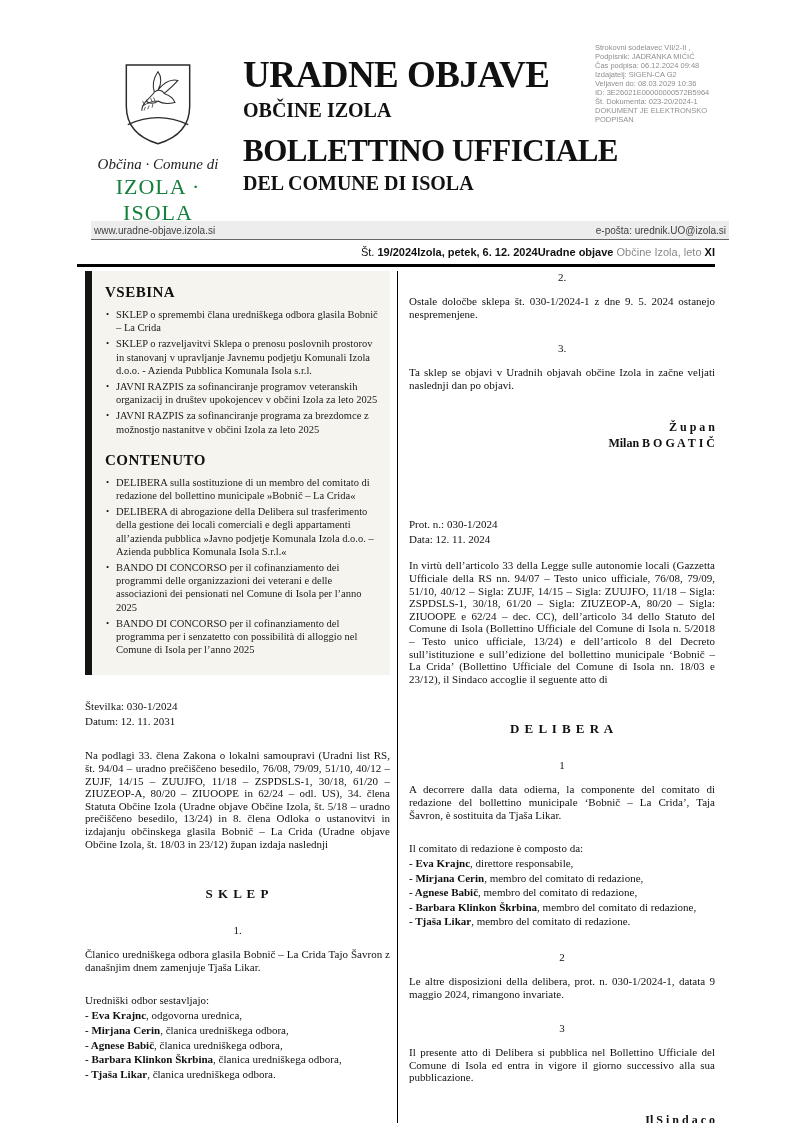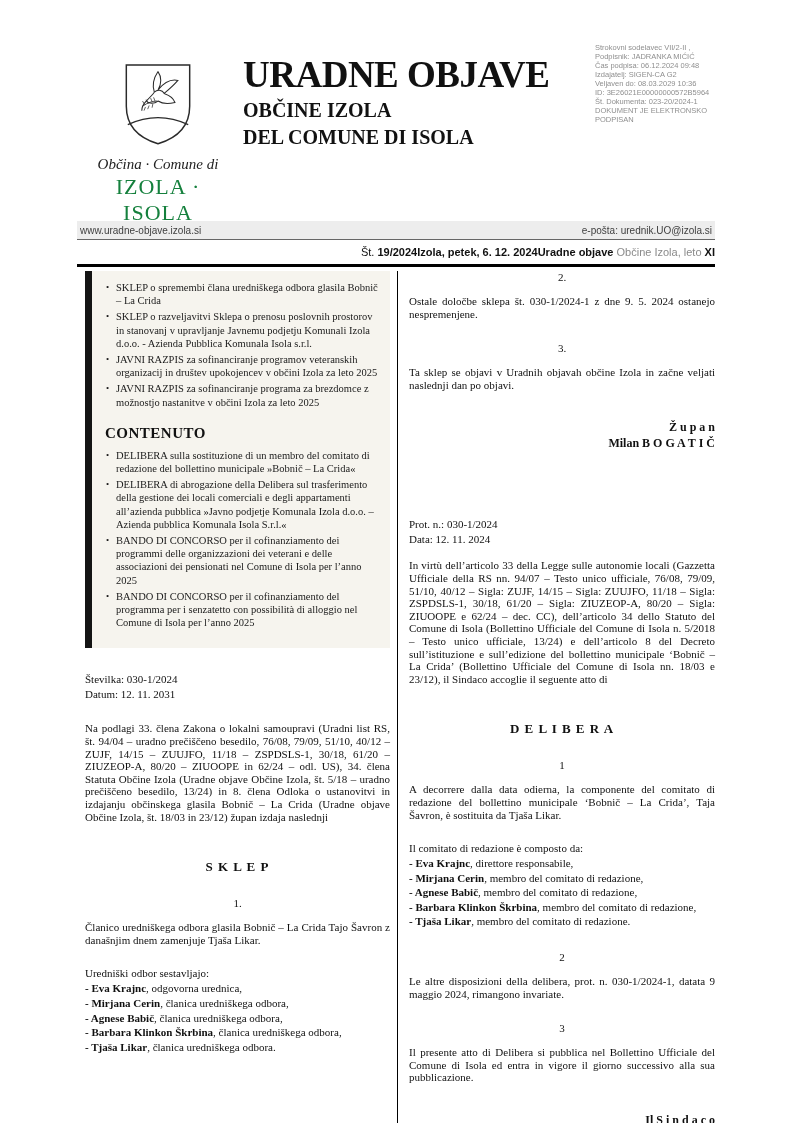--- a/index.html
+++ b/index.html
@@ -15,21 +15,21 @@
   .titles{position:absolute;left:243px;top:56px;width:470px;}
   .t1{font-size:37px;font-weight:bold;line-height:1;letter-spacing:-.5px;}
   .t2{font-size:20px;font-weight:bold;line-height:1;margin-top:7px;}
   .t3{font-size:31px;font-weight:bold;line-height:1;margin-top:15px;letter-spacing:-.5px;}
   .t4{font-size:20px;font-weight:bold;line-height:1;margin-top:7px;}
 
   .stamp{position:absolute;left:592px;top:41px;width:152px;background:#fff;
          font-family:"Liberation Sans", sans-serif;font-size:7.5px;line-height:9px;
          color:#8f8f8f;padding:2px 3px;z-index:5;}
 
-  .infobar{position:absolute;left:77px;top:221px;width:632px;height:18px;background:#ededed;
+  .infobar{position:absolute;left:91px;top:221px;width:632px;height:18px;background:#ededed;
            border-bottom:1px solid #666;font-family:"Liberation Sans", sans-serif;
            font-size:10px;color:#3f3f3f;display:flex;justify-content:space-between;
            align-items:center;padding:0 3px;}
 
   .issueline{position:absolute;left:77px;top:240px;width:638px;height:24px;
              border-bottom:3px solid #000;font-family:"Liberation Sans", sans-serif;
              font-size:11px;color:#111;display:flex;justify-content:flex-end;
              align-items:center;}
   .b{font-weight:bold;}
   .muted{color:#8a8a8a;}
@@ -77,20 +77,21 @@
       <path d="M29,60 C36,55 43,53 49,53" fill="none" stroke="#2a2a2a" stroke-width="1.2"></path>
       <path d="M32,58 l-3,-5 M37,56 l-3,-5 M42,54 l-2,-5 M46,53 l-2,-5 M33,61 l-2,5 M38,59 l-2,5 M43,57 l-1,5" fill="none" stroke="#2a2a2a" stroke-width="1"></path>
     </svg>
     <div class="logo-line1">Občina · Comune di</div>
     <div class="logo-line2">IZOLA · ISOLA</div>
   </div>
 
   <div class="titles">
     <div class="t1">URADNE OBJAVE</div>
     <div class="t2">OBČINE IZOLA</div>
+    <div class="t3">BOLLETTINO UFFICIALE</div>
     <div class="t4">DEL COMUNE DI ISOLA</div>
   </div>
 
   <div class="stamp">
     <div>Strokovni sodelavec VII/2-II ,</div>
     <div>Podpisnik: JADRANKA MIĆIĆ</div>
     <div>Čas podpisa: 06.12.2024 09:48</div>
     <div>Izdajatelj: SIGEN-CA G2</div>
     <div>Veljaven do: 08.03.2029 10:36</div>
     <div>ID: 3E26021E00000000572B5964</div>
@@ -107,20 +108,21 @@
     <span><span>Št. </span><span class="b">19/2024</span></span>
     <span class="b">Izola, petek, 6. 12. 2024</span>
     <span><span class="b">Uradne objave</span><span class="muted"> Občine Izola, leto </span><span class="b">XI</span></span>
   </div>
 
   <div class="columns">
 
     <div class="col-left">
 
       <div class="toc">
+        <div class="toc-title">VSEBINA</div>
         <ul>
           <li>SKLEP o spremembi člana uredniškega odbora glasila Bobnič – La Crida</li>
           <li>SKLEP o razveljavitvi Sklepa o prenosu poslovnih prostorov in stanovanj v upravljanje Javnemu podjetju Komunali Izola d.o.o. - Azienda Pubblica Komunala Isola s.r.l.</li>
           <li>JAVNI RAZPIS za sofinanciranje programov veteranskih organizacij in društev upokojencev v občini Izola za leto 2025</li>
           <li>JAVNI RAZPIS za sofinanciranje programa za brezdomce z možnostjo nastanitve v občini Izola za leto 2025</li>
         </ul>
         <div class="toc-title second">CONTENUTO</div>
         <ul>
           <li>DELIBERA sulla sostituzione di un membro del comitato di redazione del bollettino municipale »Bobnič – La Crida«</li>
           <li>DELIBERA di abrogazione della Delibera sul trasferimento della gestione dei locali comerciali e degli appartamenti all’azienda pubblica »Javno podjetje Komunala Izola d.o.o. – Azienda pubblica Komunala Isola S.r.l.«</li>

